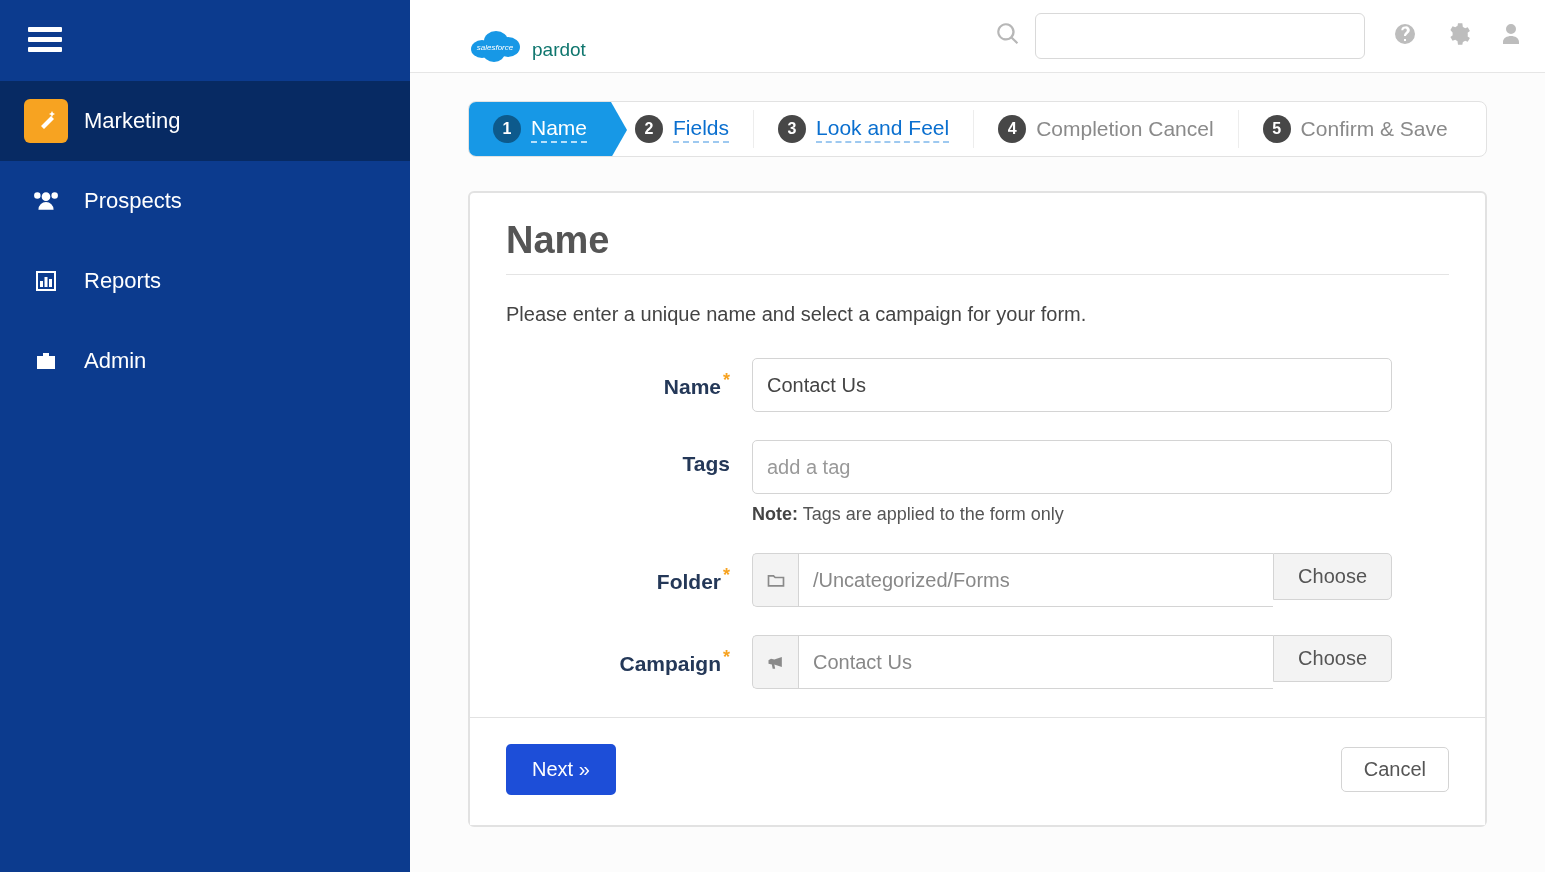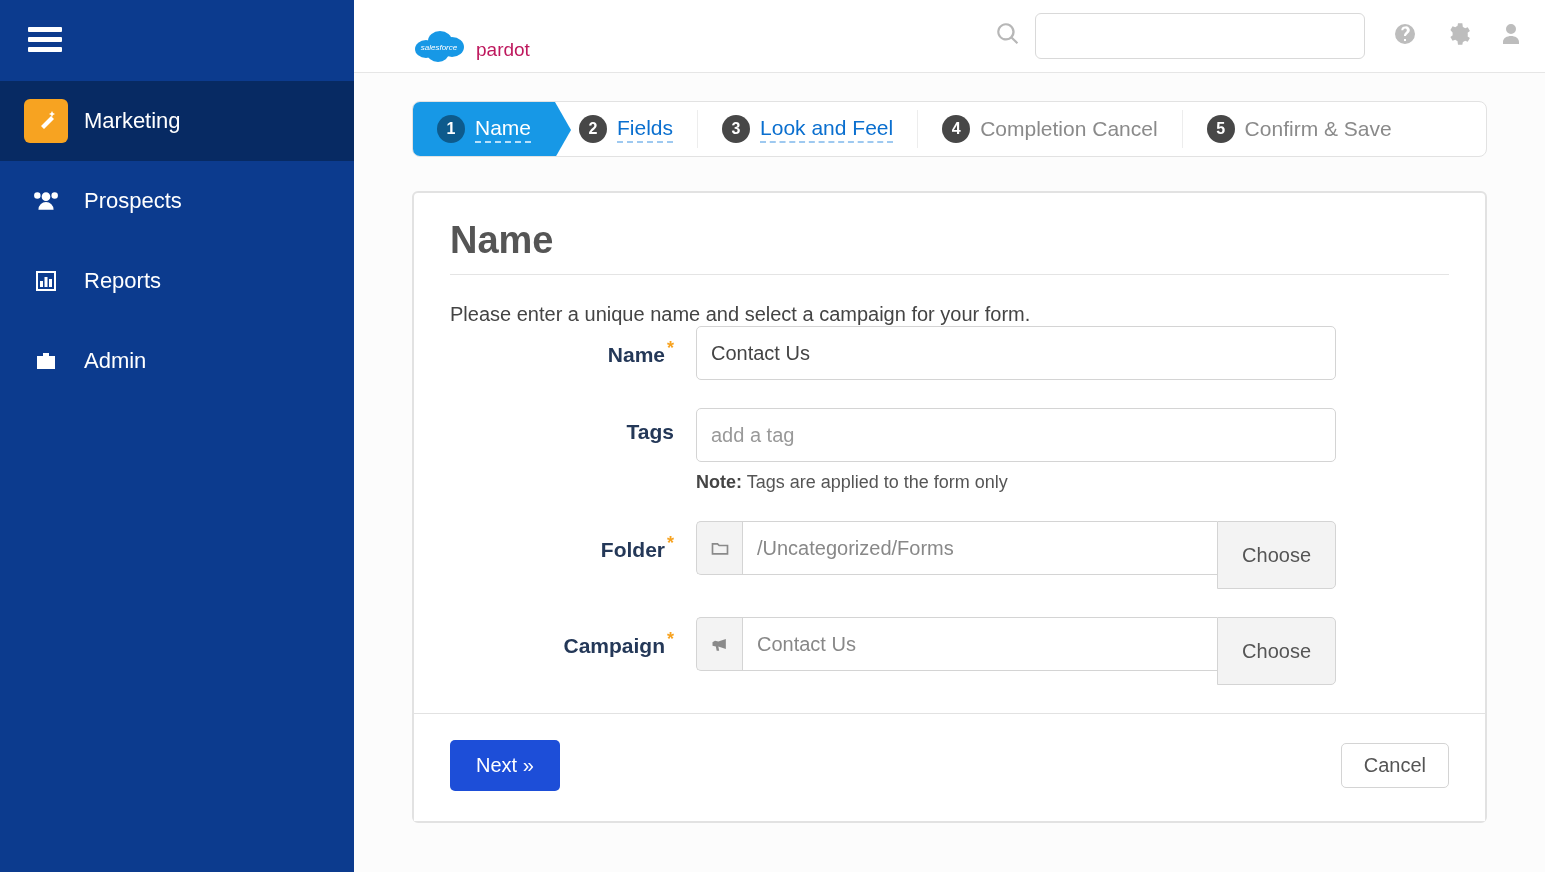--- a/index.html
+++ b/index.html
@@ -6,21 +6,21 @@
 body {
   font-family: -apple-system, BlinkMacSystemFont, "Segoe UI", Helvetica, Arial, sans-serif;
   background: #fcfcfc;
   color: #333;
   font-size: 16px;
 }
 .app { display: flex; width: 1545px; height: 872px; overflow: hidden; }
 
 
 .sidebar {
-  width: 354px;
+  width: 410px;
   background: #0c3b8e;
   color: #fff;
   display: flex;
   flex-direction: column;
 }
 .sb-hamburger {
   padding: 22px 28px 20px 28px;
 }
 .hamburger-icon { display: inline-block; }
 .hamburger-icon span {
@@ -61,21 +61,21 @@
   height: 73px;
   background: #fff;
   border-bottom: 1px solid #e6e6e6;
   display: flex;
   align-items: center;
   padding: 0 22px 0 58px;
 }
 .logo-wrap { display: flex; align-items: flex-end; gap: 10px; }
 .salesforce-cloud { position: relative; width: 54px; height: 36px; }
 .salesforce-cloud svg { display: block; }
-.pardot-txt { color: #be185d; font-size: 19px; font-weight: 400; margin-top: 28px; }
+.pardot-txt { color: #0f766e; font-size: 19px; font-weight: 400; margin-top: 28px; }
 .topbar-spacer { flex: 1; }
 .search-wrap { display: flex; align-items: center; gap: 14px; }
 .search-ic { color: #b7b7b7; }
 .search-input {
   width: 330px; height: 46px;
   border: 1px solid #d9d9d9;
   border-radius: 6px;
   padding: 0 12px;
   font-size: 18px;
 }
@@ -151,21 +151,21 @@
   background: #fff;
 }
 .panel-inner { padding: 26px 36px 0 36px; }
 .panel-title {
   font-size: 38px;
   font-weight: 700;
   color: #555;
   padding-bottom: 12px;
 }
 .panel-hr { border: none; border-top: 1px solid #e4e4e4; margin-bottom: 28px; }
-.panel-helper { color: #444; font-size: 20px; }
+.panel-helper { color: #444; font-size: 20px; margin-bottom: 32px; }
 
 
 .frow { display: flex; align-items: flex-start; margin-bottom: 28px; }
 .flabel {
   width: 246px;
   text-align: right;
   padding-right: 22px;
   padding-top: 12px;
   font-size: 21px;
   color: #243858;
@@ -201,21 +201,21 @@
   flex: 1;
   height: 54px;
   border: 1px solid #d4d4d4;
   border-right: none;
   padding: 0 14px;
   font-size: 20px;
   color: #888;
   background: #fff;
 }
 .ig-btn {
-  height: 68px;
+  height: 47px;
   border: 1px solid #d4d4d4;
   border-top-right-radius: 5px;
   border-bottom-right-radius: 5px;
   background: #f3f3f3;
   padding: 0 24px;
   font-size: 20px;
   color: #555;
   cursor: pointer;
 }
 

